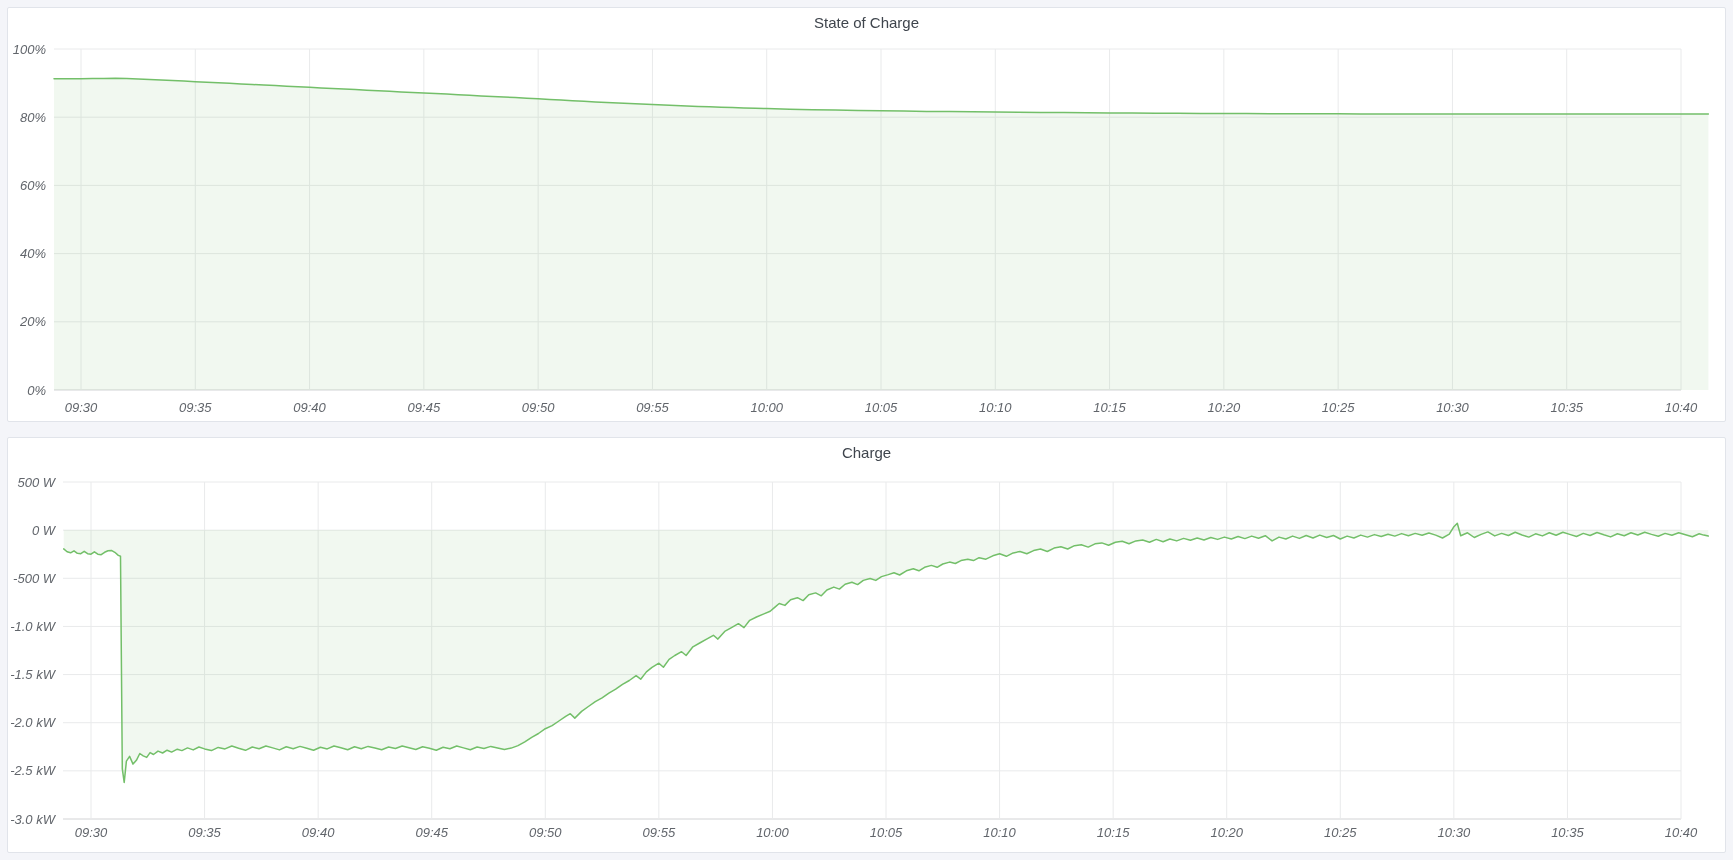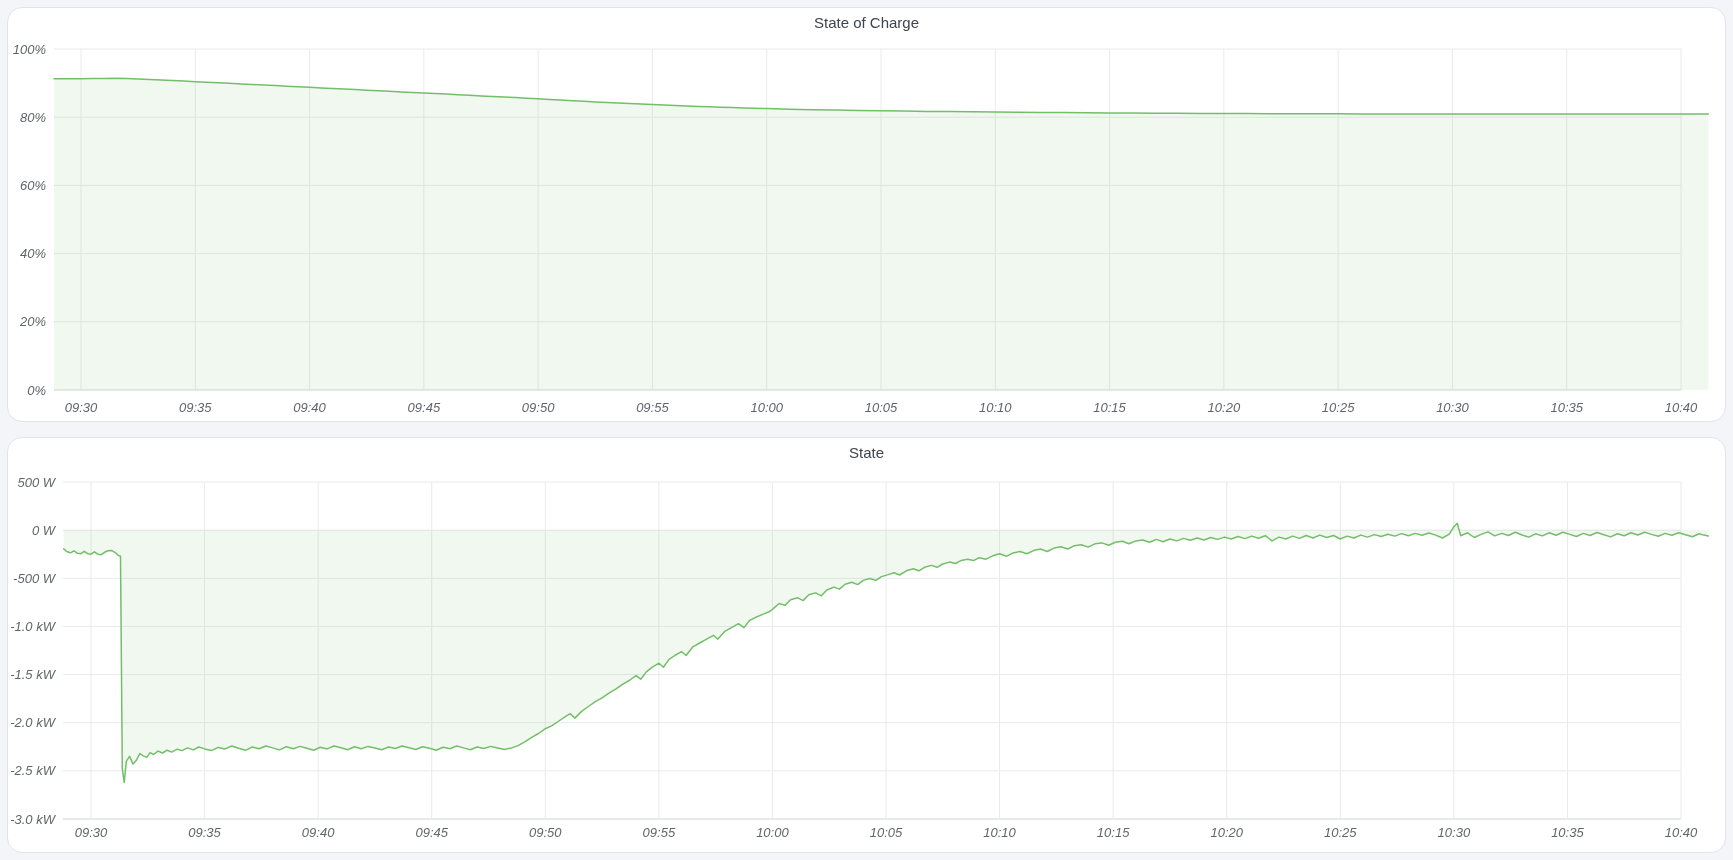--- a/index.html
+++ b/index.html
@@ -5,21 +5,21 @@
   html,body{margin:0;padding:0;}
   body{
     width:1733px;height:860px;position:relative;overflow:hidden;
     background:var(--page-bg,#f4f5f9);
     font-family:"Liberation Sans","DejaVu Sans",sans-serif;
   }
   .panel{
     position:absolute;
     background:var(--panel-bg,#ffffff);
     border:1px solid var(--panel-border,#e1e4ea);
-    border-radius:15px;
+    border-radius:2px;
     box-sizing:border-box;
   }
   #panel-soc{left:7px;top:7px;width:1719px;height:415px;}
   #panel-power{left:7px;top:437px;width:1719px;height:416px;}
   .panel-title{
     margin:0;height:30px;line-height:30px;text-align:center;
     font-size:15px;font-weight:500;color:var(--title-text,#3f454d);
     cursor:pointer;user-select:none;
   }
   .chart{position:absolute;left:0;top:29px;right:0;bottom:0;font-style:italic;}
@@ -77,21 +77,21 @@
           <line x1="1558.7142857142858" y1="12" x2="1558.7142857142858" y2="353" stroke="#e9eaeb" stroke-width="1"></line>
           <text x="1558.7142857142858" y="375" text-anchor="middle">10:35</text>
           <line x1="1673" y1="12" x2="1673" y2="353" stroke="#e9eaeb" stroke-width="1"></line>
           <text x="1673" y="375" text-anchor="middle">10:40</text>
           <path d="M46.0 41.7L73.0 41.7L84.4 41.6L95.9 41.5L107.3 41.3L118.7 41.5L130.1 41.9L141.6 42.5L153.0 43.0L164.4 43.6L175.9 44.1L187.3 44.7L198.7 45.2L210.1 45.8L221.6 46.3L233.0 46.9L244.4 47.5L255.9 48.0L267.3 48.6L278.7 49.2L290.1 49.7L301.6 50.3L313.0 50.9L324.4 51.5L335.9 52.0L347.3 52.6L358.7 53.2L370.1 53.7L381.6 54.3L393.0 54.9L404.4 55.4L415.9 56.0L427.3 56.6L438.7 57.1L450.1 57.7L461.6 58.3L473.0 58.9L484.4 59.4L495.9 60.0L507.3 60.6L518.7 61.2L530.1 61.8L541.6 62.5L553.0 63.1L564.4 63.7L575.9 64.3L587.3 64.9L598.7 65.5L610.1 66.0L621.6 66.6L633.0 67.1L644.4 67.6L655.9 68.1L667.3 68.5L678.7 68.9L690.1 69.4L701.6 69.8L713.0 70.2L724.4 70.6L735.9 71.0L747.3 71.3L758.7 71.6L781.6 72.2L804.4 72.7L827.3 73.1L850.1 73.4L873.0 73.7L895.9 74.1L918.7 74.4L941.6 74.6L964.4 74.8L987.3 75.1L1010.1 75.3L1033.0 75.5L1055.9 75.6L1078.7 75.8L1101.6 75.9L1124.4 76.1L1147.3 76.2L1170.1 76.3L1193.0 76.4L1215.9 76.5L1238.7 76.6L1261.6 76.7L1284.4 76.7L1307.3 76.8L1330.1 76.8L1353.0 76.9L1375.9 76.9L1398.7 77.0L1421.6 77.0L1444.4 77.0L1490.1 77.1L1535.9 77.1L1581.6 77.1L1627.3 77.1L1673.0 77.1L1700.4 77.1L1700.4 353.0L46.0 353.0Z" fill="rgba(115,191,105,0.10)" stroke="none"></path>
           <path d="M46.0 41.7L73.0 41.7L84.4 41.6L95.9 41.5L107.3 41.3L118.7 41.5L130.1 41.9L141.6 42.5L153.0 43.0L164.4 43.6L175.9 44.1L187.3 44.7L198.7 45.2L210.1 45.8L221.6 46.3L233.0 46.9L244.4 47.5L255.9 48.0L267.3 48.6L278.7 49.2L290.1 49.7L301.6 50.3L313.0 50.9L324.4 51.5L335.9 52.0L347.3 52.6L358.7 53.2L370.1 53.7L381.6 54.3L393.0 54.9L404.4 55.4L415.9 56.0L427.3 56.6L438.7 57.1L450.1 57.7L461.6 58.3L473.0 58.9L484.4 59.4L495.9 60.0L507.3 60.6L518.7 61.2L530.1 61.8L541.6 62.5L553.0 63.1L564.4 63.7L575.9 64.3L587.3 64.9L598.7 65.5L610.1 66.0L621.6 66.6L633.0 67.1L644.4 67.6L655.9 68.1L667.3 68.5L678.7 68.9L690.1 69.4L701.6 69.8L713.0 70.2L724.4 70.6L735.9 71.0L747.3 71.3L758.7 71.6L781.6 72.2L804.4 72.7L827.3 73.1L850.1 73.4L873.0 73.7L895.9 74.1L918.7 74.4L941.6 74.6L964.4 74.8L987.3 75.1L1010.1 75.3L1033.0 75.5L1055.9 75.6L1078.7 75.8L1101.6 75.9L1124.4 76.1L1147.3 76.2L1170.1 76.3L1193.0 76.4L1215.9 76.5L1238.7 76.6L1261.6 76.7L1284.4 76.7L1307.3 76.8L1330.1 76.8L1353.0 76.9L1375.9 76.9L1398.7 77.0L1421.6 77.0L1444.4 77.0L1490.1 77.1L1535.9 77.1L1581.6 77.1L1627.3 77.1L1673.0 77.1L1700.4 77.1" fill="none" stroke="#73bf69" stroke-width="1.5" stroke-linejoin="round" stroke-linecap="round"></path>
         </svg></div>
   </section>
 
   <section class="panel" id="panel-power">
-    <h2 class="panel-title">State</h2>
+    <h2 class="panel-title">Charge</h2>
     <div class="chart"><svg width="1717" height="385">
           <line x1="55" y1="15" x2="1673" y2="15" stroke="#e9eaeb" stroke-width="1"></line>
           <text x="47" y="19.5" text-anchor="end">500 W</text>
           <line x1="55" y1="63.14285714285714" x2="1673" y2="63.14285714285714" stroke="#e9eaeb" stroke-width="1"></line>
           <text x="47" y="67.64285714285714" text-anchor="end">0 W</text>
           <line x1="55" y1="111.28571428571428" x2="1673" y2="111.28571428571428" stroke="#e9eaeb" stroke-width="1"></line>
           <text x="47" y="115.78571428571428" text-anchor="end">-500 W</text>
           <line x1="55" y1="159.42857142857142" x2="1673" y2="159.42857142857142" stroke="#e9eaeb" stroke-width="1"></line>
           <text x="47" y="163.92857142857142" text-anchor="end">-1.0 kW</text>
           <line x1="55" y1="207.57142857142856" x2="1673" y2="207.57142857142856" stroke="#e9eaeb" stroke-width="1"></line>

